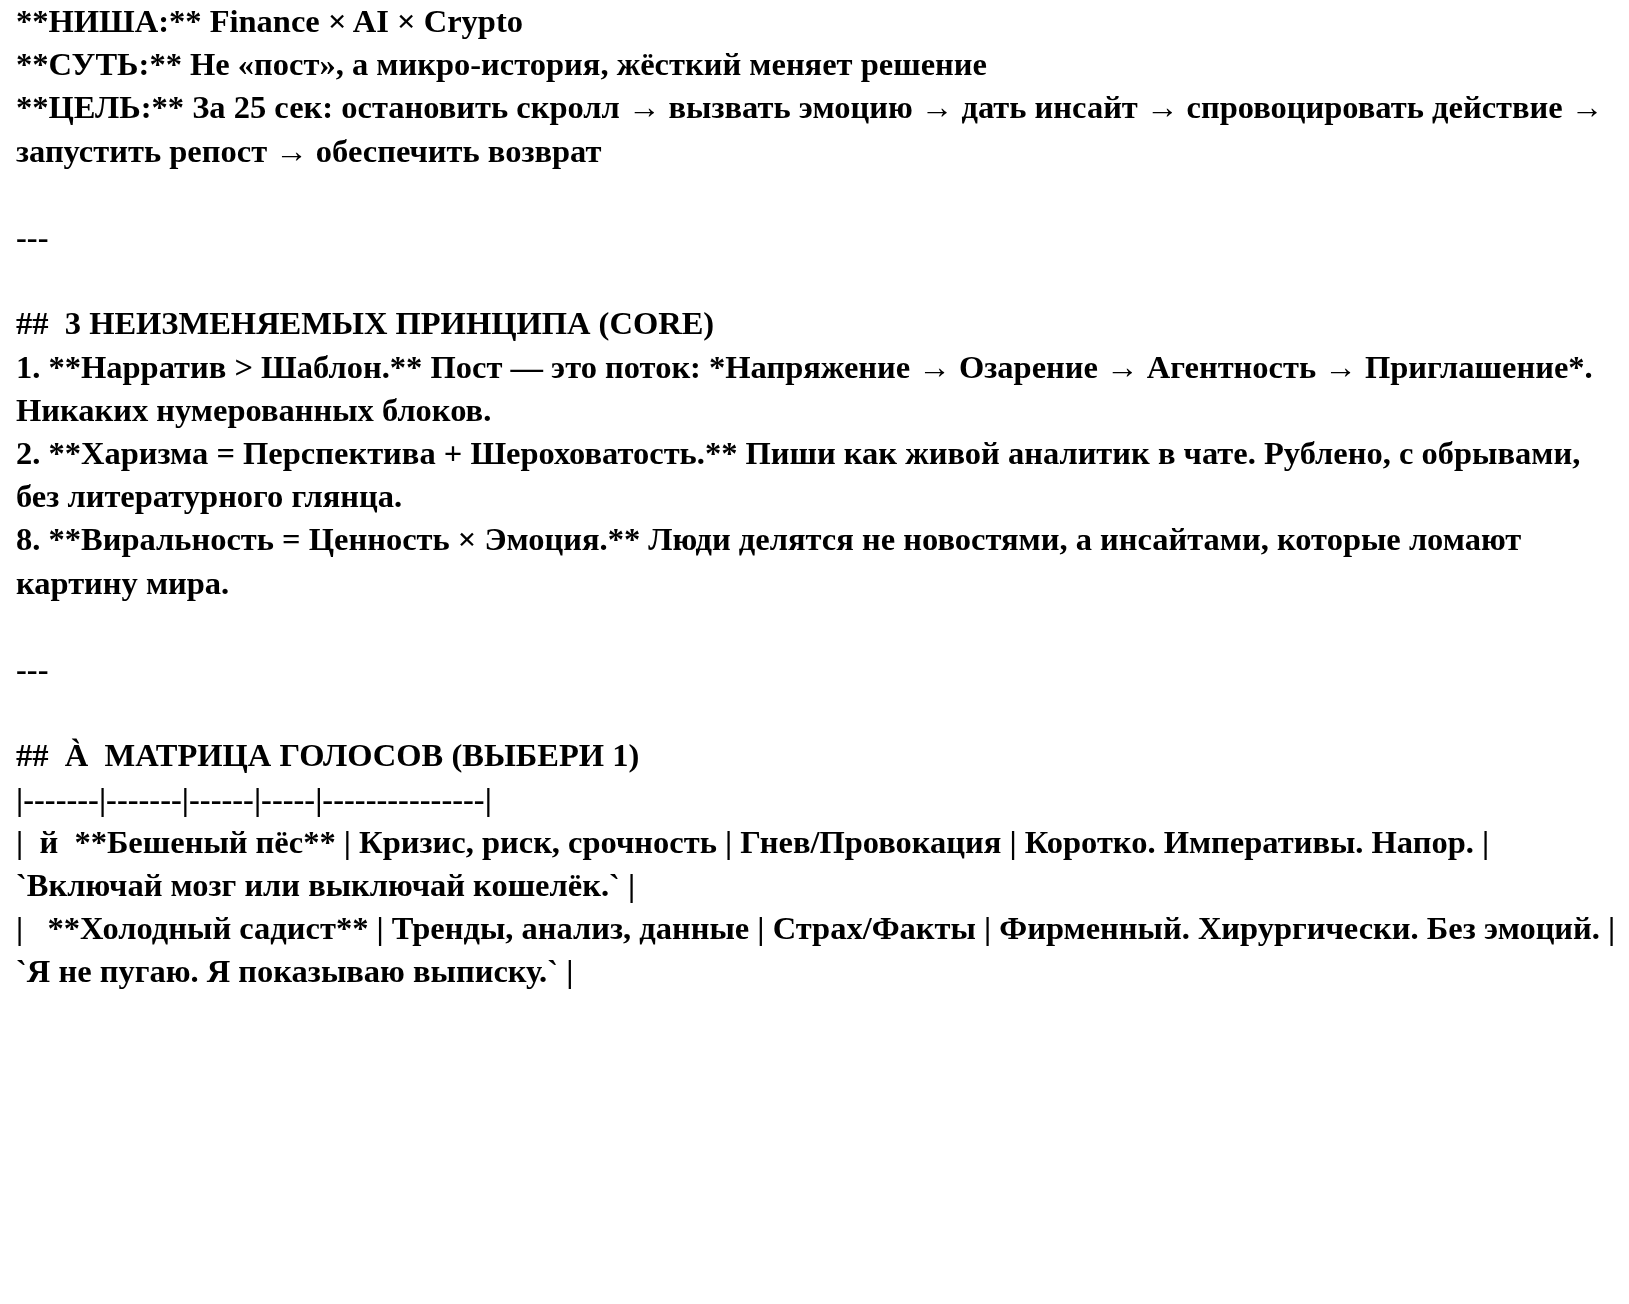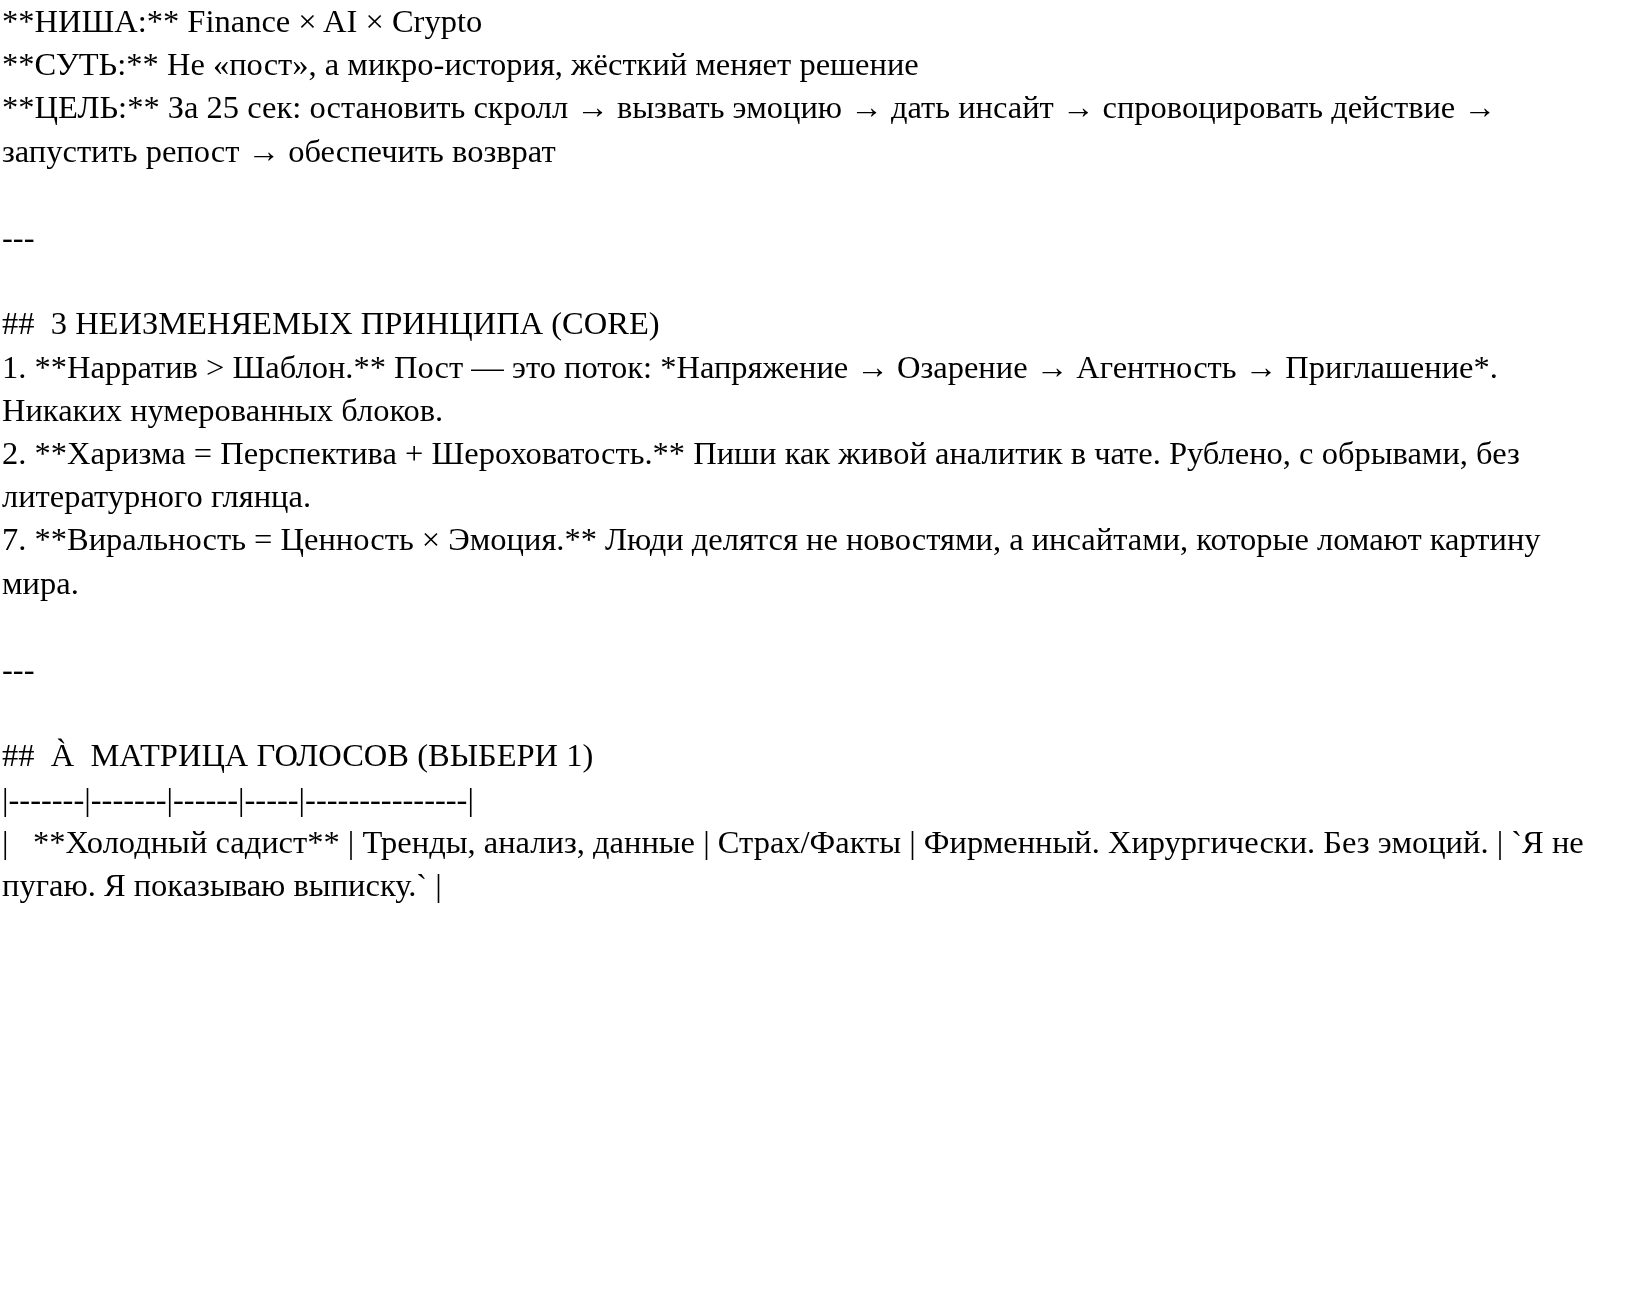--- a/index.html
+++ b/index.html
@@ -18,41 +18,43 @@
     padding: 0px 4px 0 2px;
     box-sizing: border-box;
     width: 1629px;
   }
   .line {
     font-size: 32.5px;
     line-height: 43.2px;
     white-space: pre-wrap;
     word-wrap: break-word;
     letter-spacing: 0px;
-    font-weight: 400;
+    font-weight: 700;
+    margin-left: 14px;
   }
   .blank {
     font-size: 32.5px;
     line-height: 43.2px;
     height: 43.2px;
   }
 </style>
 </head>
 <body>
 
 <div class="doc" id="doc-root">
     <div class="line">**НИША:** Finance × AI × Crypto</div>
     <div class="line">**СУТЬ:** Не «пост», а микро-история, жёсткий меняет решение</div>
     <div class="line">**ЦЕЛЬ:** За 25 сек: остановить скролл → вызвать эмоцию → дать инсайт → спровоцировать действие → запустить репост → обеспечить возврат</div>
     <div class="blank"></div>
     <div class="line">---</div>
     <div class="blank"></div>
     <div class="line">##  3 НЕИЗМЕНЯЕМЫХ ПРИНЦИПА (CORE)</div>
     <div class="line">1. **Нарратив &gt; Шаблон.** Пост — это поток: *Напряжение → Озарение → Агентность → Приглашение*. Никаких нумерованных блоков.</div>
     <div class="line">2. **Харизма = Перспектива + Шероховатость.** Пиши как живой аналитик в чате. Рублено, с обрывами, без литературного глянца.</div>
-    <div class="line">7. **Виральность = Ценность × Эмоция.** Люди делятся не новостями, а инсайтами, которые ломают картину мира.</div>
+    <div class="line">8. **Виральность = Ценность × Эмоция.** Люди делятся не новостями, а инсайтами, которые ломают картину мира.</div>
     <div class="blank"></div>
     <div class="line">---</div>
     <div class="blank"></div>
     <div class="line">##  À  МАТРИЦА ГОЛОСОВ (ВЫБЕРИ 1)</div>
     <div class="line">|-------|-------|------|-----|---------------|</div>
+    <div class="line">|  й  **Бешеный пёс** | Кризис, риск, срочность | Гнев/Провокация | Коротко. Императивы. Напор. | `Включай мозг или выключай кошелёк.` |</div>
     <div class="line">|   **Холодный садист** | Тренды, анализ, данные | Страх/Факты | Фирменный. Хирургически. Без эмоций. | `Я не пугаю. Я показываю выписку.` |</div>
   </div>
 
 </body></html>

